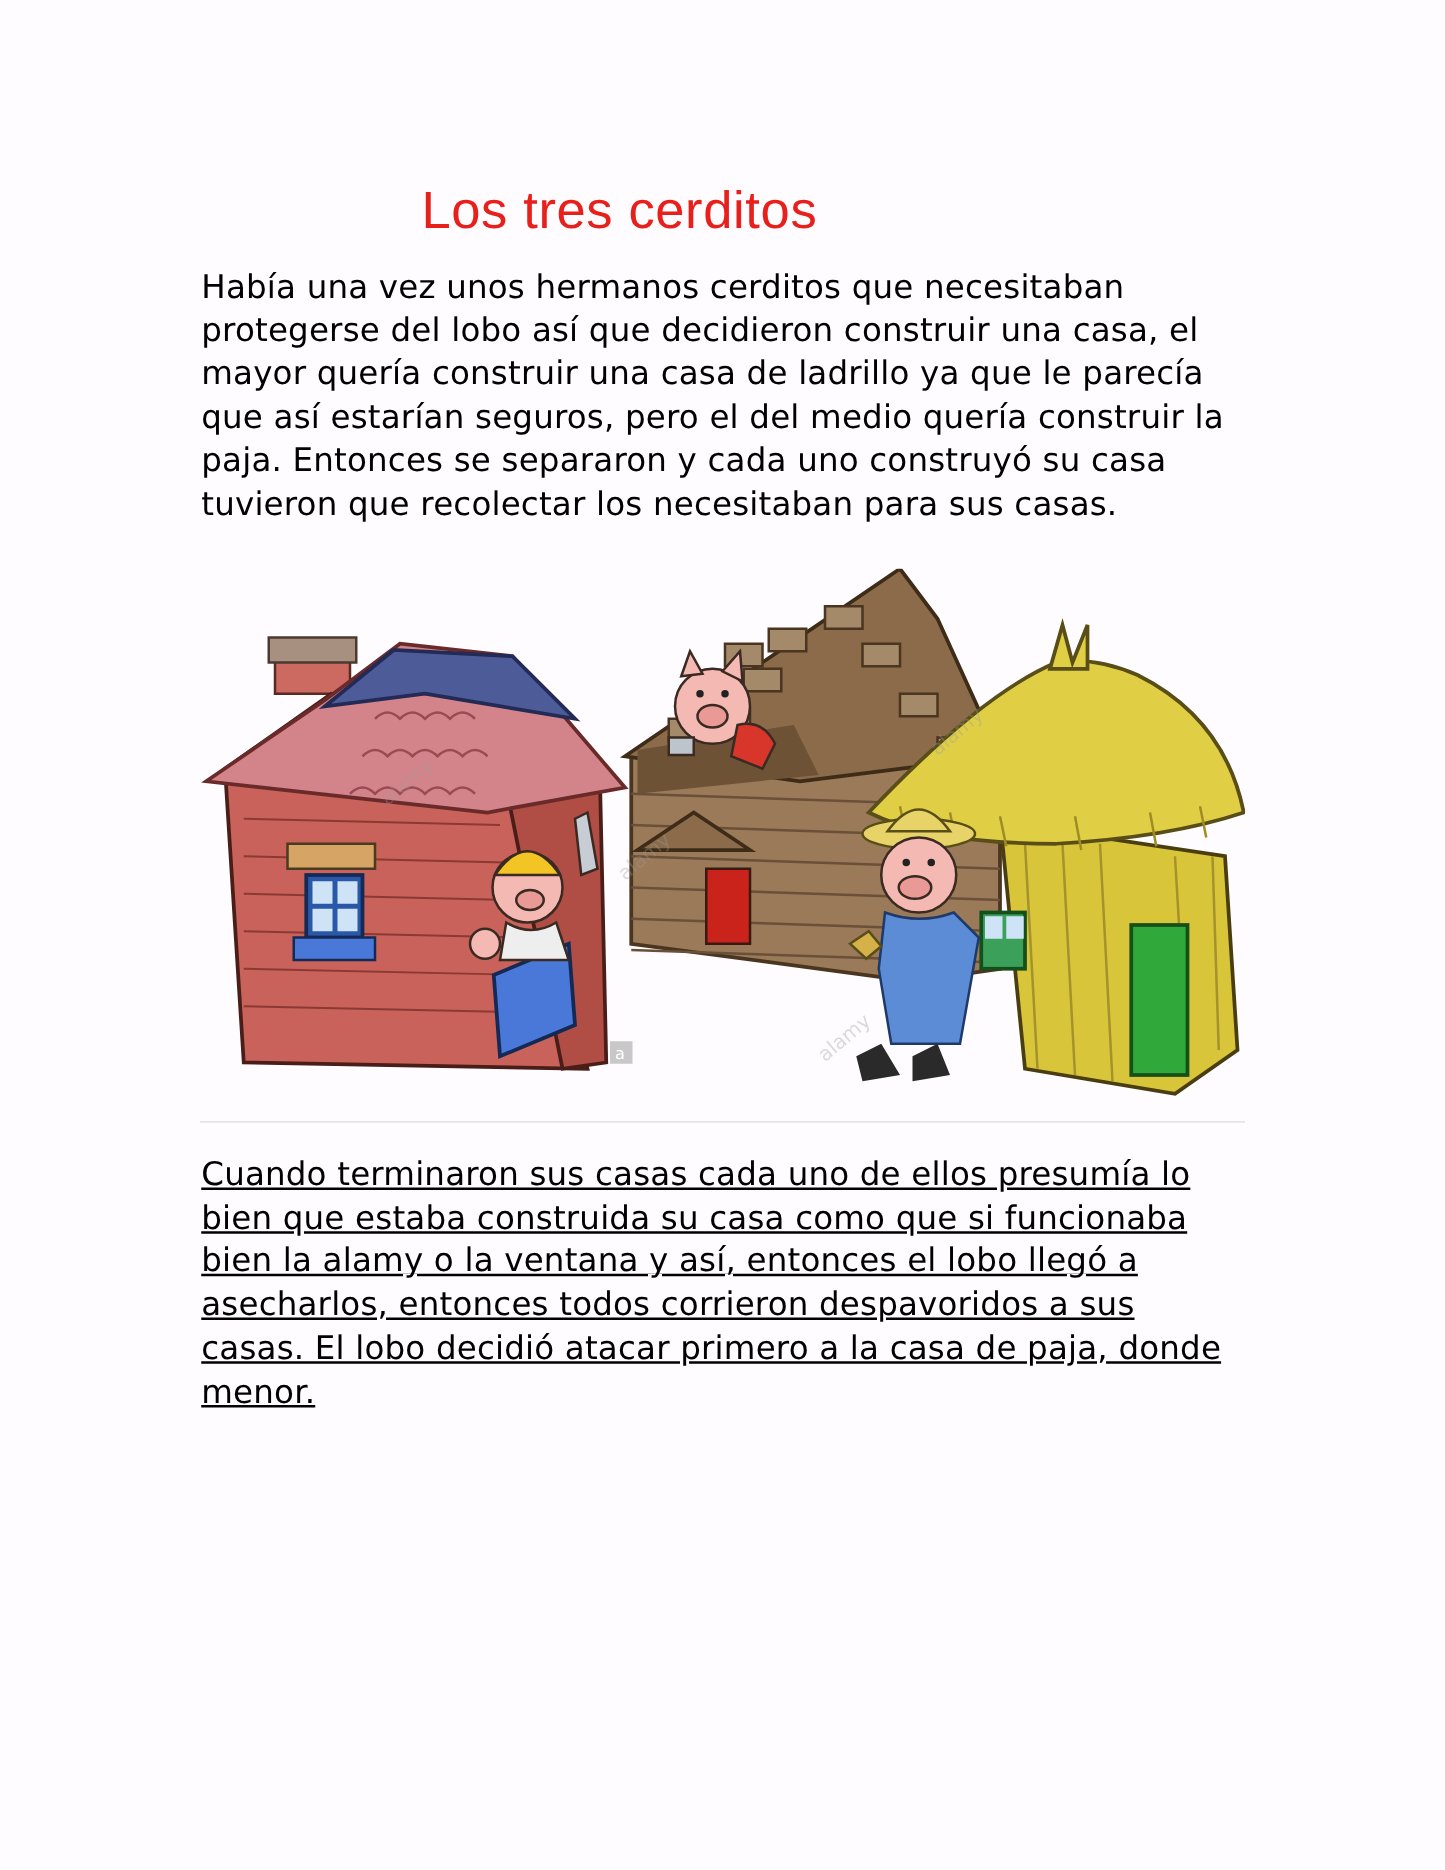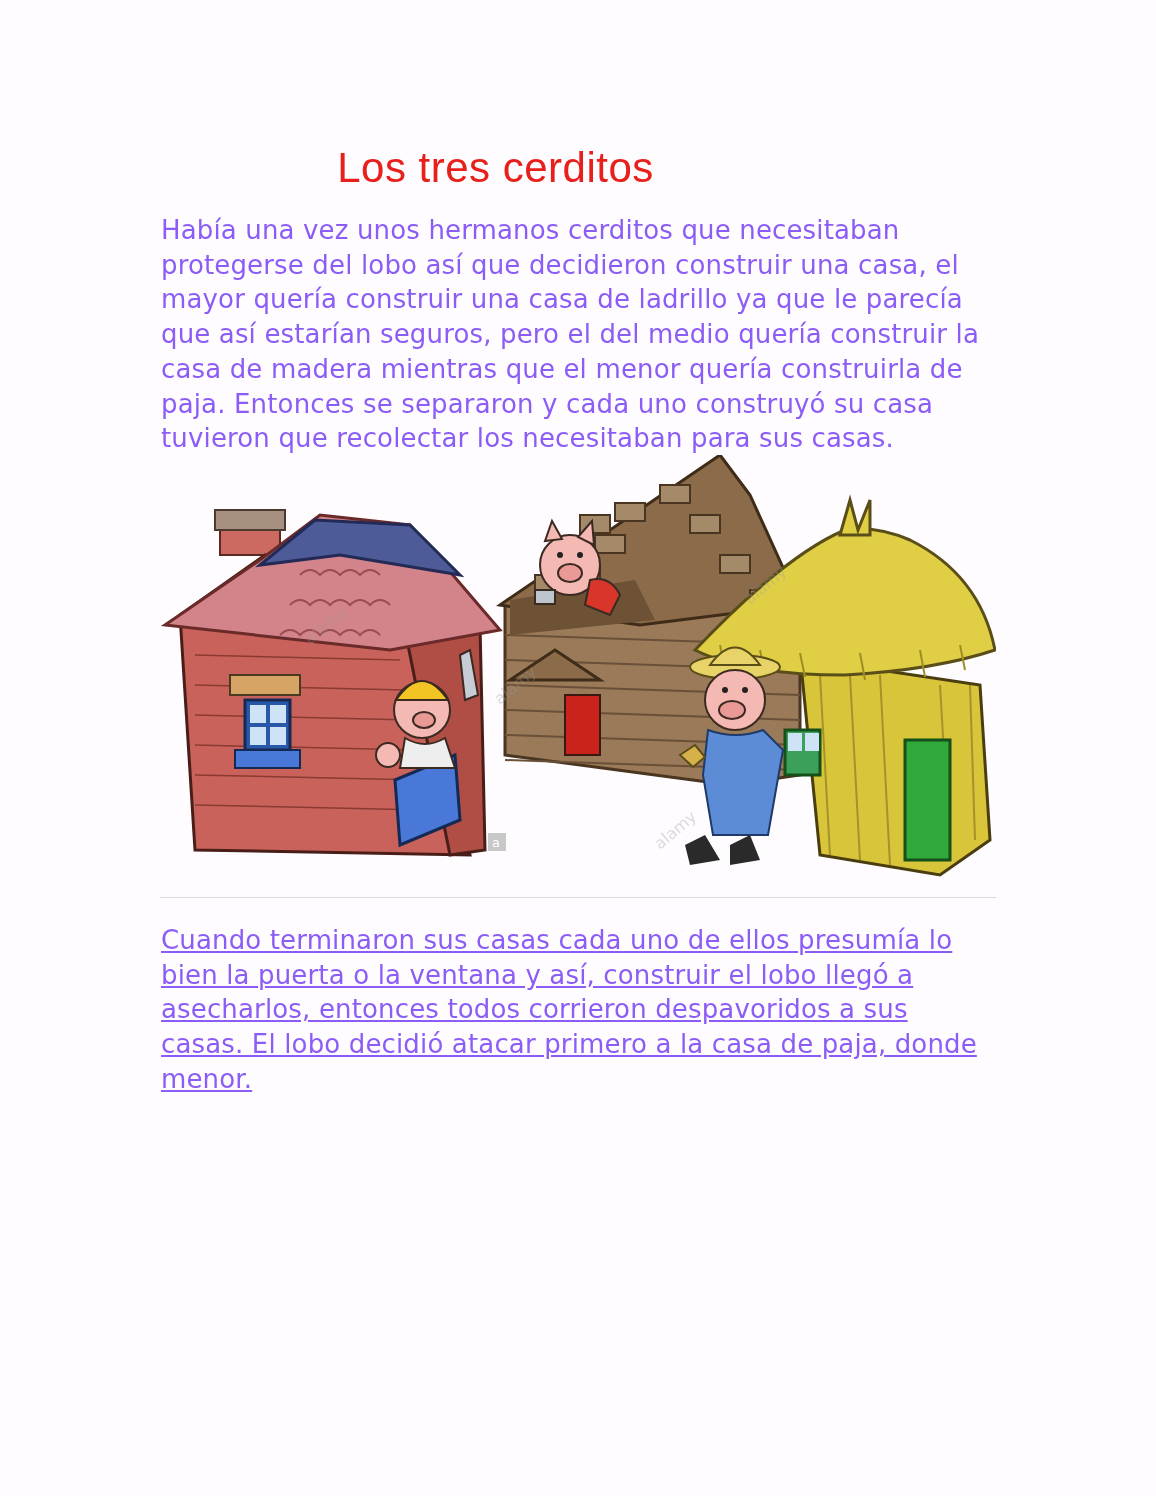--- a/index.html
+++ b/index.html
@@ -9,21 +9,21 @@
     font-family: "DejaVu Sans", "Liberation Sans", sans-serif;
   }
   .title {
     position: absolute; top: 140px; left: 0; width: 991px;
     text-align: center; color: #e8201c;
     font-family: "Liberation Sans", "DejaVu Sans", sans-serif;
     font-size: 42px; line-height: 56px; letter-spacing: 0.5px;
   }
   .para {
     position: absolute; left: 161px; width: 850px;
-    color: #8b5cf6; font-size: 26px; line-height: 34.7px;
+    color: #000000; font-size: 26px; line-height: 34.7px;
     letter-spacing: 0.15px;
   }
   .para .line { display: block; white-space: nowrap; }
   .p1 { top: 213px; }
   .p2 { top: 923px; text-decoration: underline; }
   .illustration {
     position: absolute; left: 160px; top: 455px; width: 836px; height: 440px;
   }
   .rule {
     position: absolute; left: 160px; top: 897px; width: 836px; height: 1px;
@@ -33,21 +33,20 @@
 </head>
 <body>
 
 <div class="title">Los tres cerditos</div>
 
 <div class="para p1">
   <span class="line">Había una vez unos hermanos cerditos que necesitaban</span>
   <span class="line">protegerse del lobo así que decidieron construir una casa, el</span>
   <span class="line">mayor quería construir una casa de ladrillo ya que le parecía</span>
   <span class="line">que así estarían seguros, pero el del medio quería construir la</span>
-  <span class="line">casa de madera mientras que el menor quería construirla de</span>
   <span class="line">paja. Entonces se separaron y cada uno construyó su casa</span>
   <span class="line">tuvieron que recolectar los necesitaban para sus casas.</span>
 </div>
 
 <div class="illustration">
   <svg width="836" height="440" viewBox="0 0 836 440" xmlns="http://www.w3.org/2000/svg">
 
     <g>
       <polygon points="345,150 575,70 640,200 640,320 570,330 345,300" fill="#9a7a58" stroke="#4a3520" stroke-width="3"></polygon>
       <g stroke="#6a5038" stroke-width="2">
@@ -168,17 +167,18 @@
       <rect x="328" y="378" width="18" height="18" fill="#c8c8c8"></rect>
       <text x="332" y="392" fill="#ffffff" font-family="DejaVu Sans, sans-serif" font-size="13">a</text>
     </g>
   </svg>
 </div>
 
 <div class="rule"></div>
 
 <div class="para p2">
   <span class="line">Cuando terminaron sus casas cada uno de ellos presumía lo</span>
-  <span class="line">bien la puerta o la ventana y así, construir el lobo llegó a</span>
+  <span class="line">bien que estaba construida su casa como que si funcionaba</span>
+  <span class="line">bien la alamy o la ventana y así, entonces el lobo llegó a</span>
   <span class="line">asecharlos, entonces todos corrieron despavoridos a sus</span>
   <span class="line">casas. El lobo decidió atacar primero a la casa de paja, donde</span>
   <span class="line">menor.</span>
 </div>
 
 </body></html>

